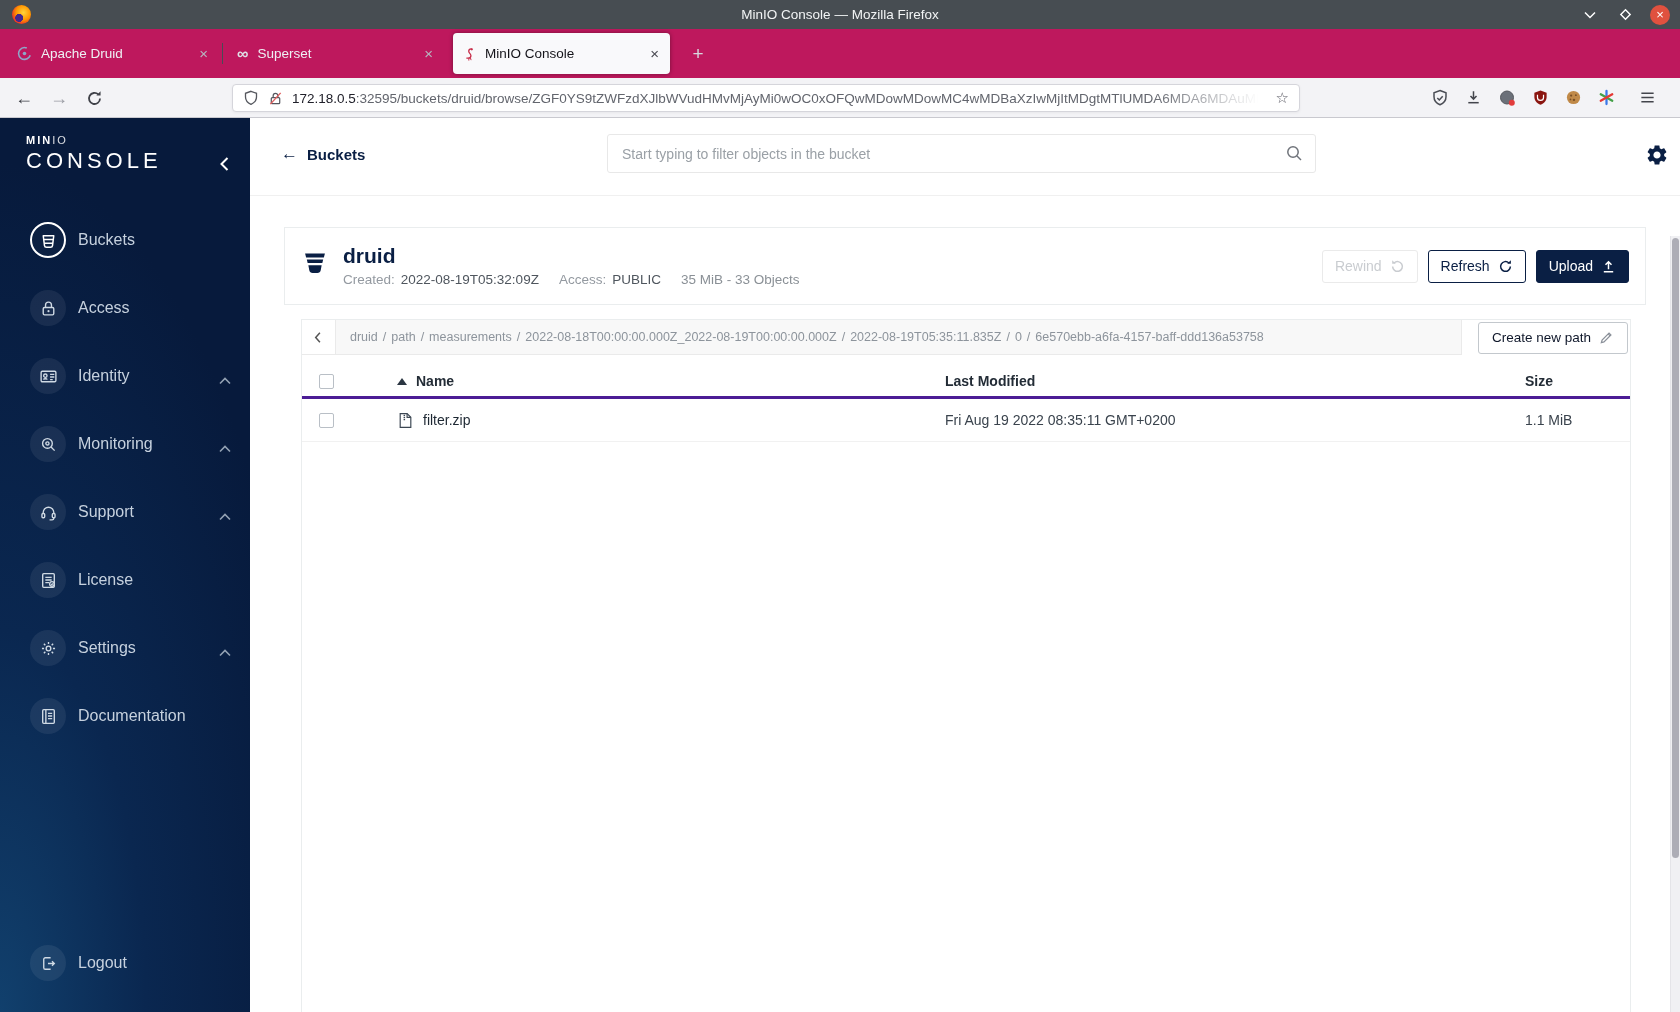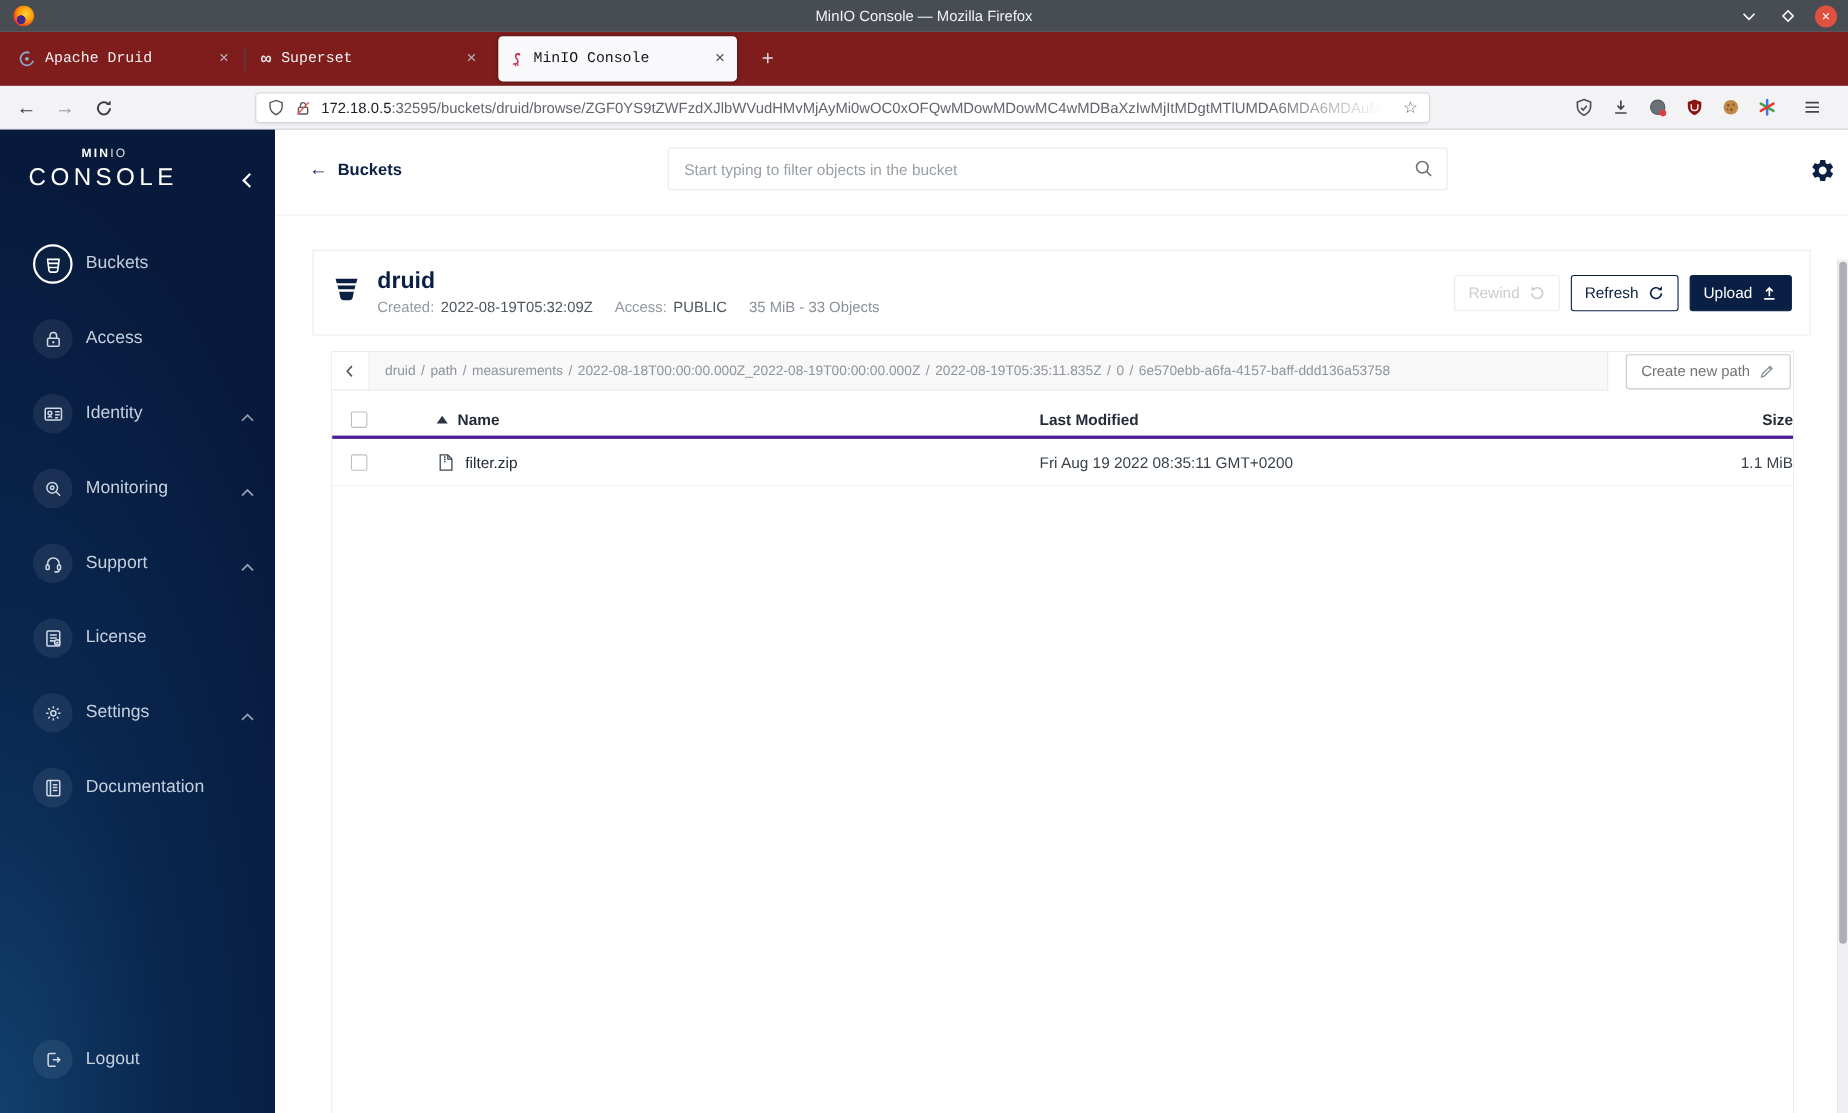--- a/index.html
+++ b/index.html
@@ -12,21 +12,21 @@
   .ff-logo { position:absolute; left:12px; top:5px; width:19px; height:19px; border-radius:50%;
     background: radial-gradient(circle at 38% 68%, #45278d 0 22%, rgba(0,0,0,0) 24%),
                 radial-gradient(circle at 60% 40%, #ffd43b, #ff9500 45%, #e8222d 78%, #a0003c 100%); }
   .win-title { position:absolute; left:0; right:0; top:7px; text-align:center;
     font-size:13.5px; color:#f2f4f5; }
   .win-controls { position:absolute; right:10px; top:0; height:29px; display:flex; align-items:center; gap:15px; }
   .wc { width:20px; height:20px; display:flex; align-items:center; justify-content:center; cursor:pointer; }
   .wc-close { border-radius:50%; background:#e0513f; color:#fff; font-size:13px; line-height:1; }
 
   
-  .tabbar { position:absolute; top:29px; left:0; right:0; height:57px; background:#7f1d1d;font-family:Liberation Mono, monospace; }
+  .tabbar { position:absolute; top:29px; left:0; right:0; height:57px; background:#be185d; }
   .tab { position:absolute; top:4px; height:41px; border-radius:4px; display:flex; align-items:center;
          padding:0 9px; cursor:pointer; }
   .tab-1 { left:8px;   width:211px; }
   .tab-2 { left:228px; width:216px; }
   .tab-3 { left:453px; width:217px; background:#f9f9fb; box-shadow:0 0 4px rgba(0,0,0,.4); }
   .tab-sep { position:absolute; left:222px; top:14px; width:1px; height:21px; background:#4a4a55; }
   .tab-label { flex:1; margin-left:9px; font-size:13.5px; color:#eef0f4; white-space:nowrap; overflow:hidden; }
   .tab-3 .tab-label { color:#15141a; }
   .tab-close { font-size:15px; color:#b6b6c0; padding:0 2px; cursor:pointer; }
   .tab-3 .tab-close { color:#4a4a52; }
@@ -53,21 +53,21 @@
   .ext { display:flex; align-items:center; justify-content:center; cursor:pointer; }
 
   
   .content { position:absolute; top:118px; left:0; right:0; bottom:0; }
 
   
   .sidebar { position:absolute; left:0; top:0; bottom:0; width:250px;
     background:#081c42 radial-gradient(130% 95% at 0% 100%, #11406d 0%, #0a2750 45%, #071a3c 100%); }
   .logo { position:absolute; left:26px; top:16px; color:#fff; cursor:default; }
   .logo-r1 { font-size:11px; letter-spacing:2px; }
-  .logo-r1 b { font-weight:700;margin-left:48px; } .logo-r1 span { font-weight:400; opacity:.85; }
+  .logo-r1 b { font-weight:700; } .logo-r1 span { font-weight:400; opacity:.85; }
   .logo-r2 { font-size:22px; letter-spacing:4px; font-weight:400; margin-top:2px; }
   .collapse { position:absolute; right:20px; top:38px; cursor:pointer; }
   .menu { position:absolute; top:88px; left:0; right:0; }
   .m-item { height:68px; display:flex; align-items:center; padding-left:30px; position:relative;
     color:#c6d1de; font-size:16px; cursor:pointer; }
   .m-ico { width:36px; height:36px; border-radius:50%; background:rgba(255,255,255,.07);
     display:flex; align-items:center; justify-content:center; flex:none; }
   .m-item.active .m-ico { background:rgba(255,255,255,.02); border:2px solid #fff; }
   .m-label { margin-left:12px; }
   .m-chev { position:absolute; right:19px; top:50%; margin-top:-5px; }
@@ -105,35 +105,35 @@
     border:1px solid #eaedee; background:#fff; }
   .path-row { display:flex; height:35px; }
   .path-back { width:34px;flex:none; border-right:1px solid #eaeaea; border-bottom:1px solid #eaeaea;
     display:flex; align-items:center; justify-content:center; cursor:pointer; background:#fff; }
   .path-strip { flex:1; background:#f8f8f8; border-bottom:1px solid #eaeaea; border-right:1px solid #eaeaea;
     display:flex; align-items:center; padding:0 14px; font-size:12.5px; color:#8d949c;
     white-space:nowrap; overflow:hidden; }
   .seg { cursor:pointer; } .sep { margin:0 5px; }
   .path-actions { width:168px; flex:none; display:flex; align-items:center; padding-left:16px; }
   .create-btn { width:150px; height:32px; border:1px solid #c3c8cd; border-radius:3px; background:#fff;
-    color:#737373; font-size:13.5px; display:flex; align-items:center; justify-content:center; gap:8px;
+    color:#0f172a; font-size:13.5px; display:flex; align-items:center; justify-content:center; gap:8px;
     font-family:inherit; cursor:pointer; }
 
   .obj-table { margin-top:11px; font-size:14px; }
   .t-head, .t-row { display:flex; align-items:center; padding-left:17px; }
   .t-head { height:33px; border-bottom:3px solid #4c1d95; font-weight:700; color:#232c36; }
   .t-row  { height:43px; border-bottom:1px solid #f1f1f1; color:#3a434d; cursor:pointer; }
   .c-check { width:46px; flex:none; display:flex; align-items:center; }
   .cbx { width:15px; height:15px; border:1px solid #b9bfc6; border-radius:2px; background:#fff; cursor:pointer; }
   .c-name { width:580px; flex:none; display:flex; align-items:center; padding-left:32px; gap:9px; }
   .t-row .c-name { color:#1e2833; }
   .sort-tri { width:0; height:0; border-left:5px solid transparent; border-right:5px solid transparent;
     border-bottom:7px solid #2b3642; }
   .c-mod { width:580px; flex:none; }
-  .c-size { flex:1;text-align:right; }
+  .c-size { flex:1; }
 
   .scrollbar { position:absolute; right:0; top:118px; bottom:0; width:10px; background:#f0f0f3;
     border-left:1px solid #e4e4e8; cursor:pointer; }
   .thumb { position:absolute; top:2px; left:1px; width:7px; height:620px; border-radius:4px; background:#adadb6; }
 </style>
 </head>
 <body>
 
 <div class="screen">
 

